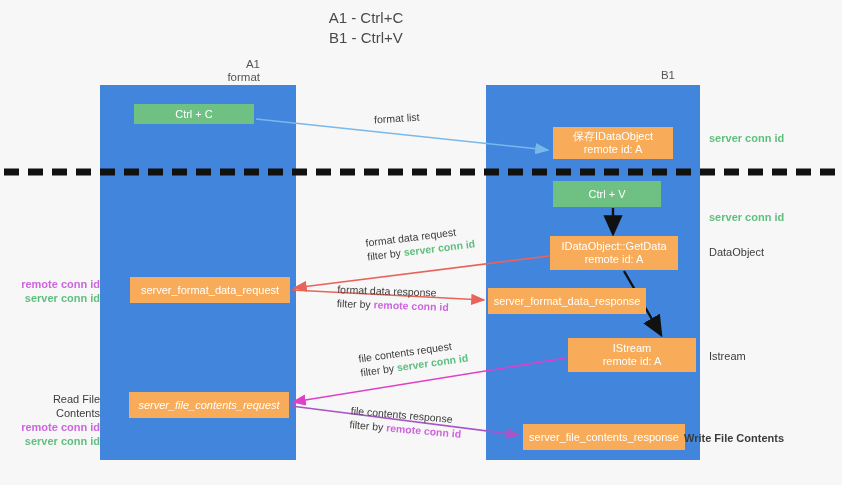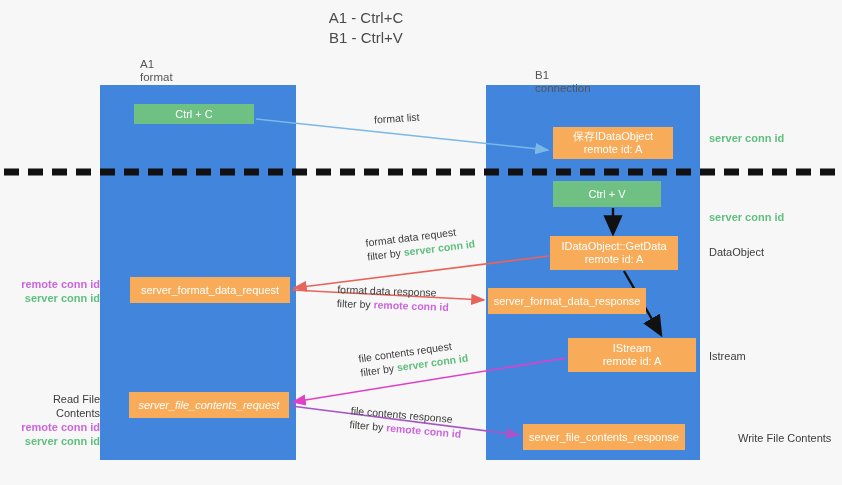--- a/index.html
+++ b/index.html
@@ -28,21 +28,21 @@
     left: 0; top: 8px;
     width: 732px;
     text-align: center;
     font-size: 15px;
     line-height: 20px;
     color: #4a4a4a;
   }
 
   
   .col-header {
-    text-align: left;
+    text-align: right;
     font-size: 11.5px;
     line-height: 13px;
     color: #555;
   }
   #hdr-a1 { left: 140px; top: 58px; width: 120px; }
   #hdr-b1 { left: 535px; top: 69px; width: 140px; }
 
   
   .box {
     box-sizing: border-box;
@@ -74,21 +74,21 @@
   
   .annot { font-size: 11px; line-height: 14px; }
   .conn-server { color: #5fbf7f; font-weight: bold; }
   .conn-remote { color: #cc66dd; font-weight: bold; }
   .plain { color: #3c3c3c; }
 
   #ann-server-1 { left: 709px; top: 131px; }
   #ann-server-2 { left: 709px; top: 210px; }
   #ann-dataobject { left: 709px; top: 245px; color:#3c3c3c; }
   #ann-istream { left: 709px; top: 349px; color:#3c3c3c; }
-  #ann-writefile { left: 738px; top: 431px; color:#3c3c3c; }
+  #ann-writefile { left: 684px; top: 431px; color:#3c3c3c;font-weight:bold; }
 
   #ann-left-1 { left: 8px; top: 277px; width: 92px; text-align: right; }
   #ann-left-2 { left: 8px; top: 392px; width: 92px; text-align: right; }
   #ann-left-2 .rfc { color:#3c3c3c; display:block; }
 
   
   .edge-label {
     font-size: 10.5px;
     line-height: 14px;
     color: #3c3c3c;
@@ -147,21 +147,20 @@
   <div>A1 - Ctrl+C</div>
   <div>B1 - Ctrl+V</div>
 </div>
 
 <div class="abs col-header" id="hdr-a1">
   <div>A1</div>
   <div>format</div>
 </div>
 <div class="abs col-header" id="hdr-b1">
   <div>B1</div>
-  <div>connection</div>
 </div>
 
 <div class="abs box green" id="box-ctrlc">
   <span>Ctrl + C</span>
 </div>
 
 <div class="abs box orange" id="box-idataobject">
   <span>保存IDataObject</span>
   <span class="l2">remote id: A</span>
 </div>

